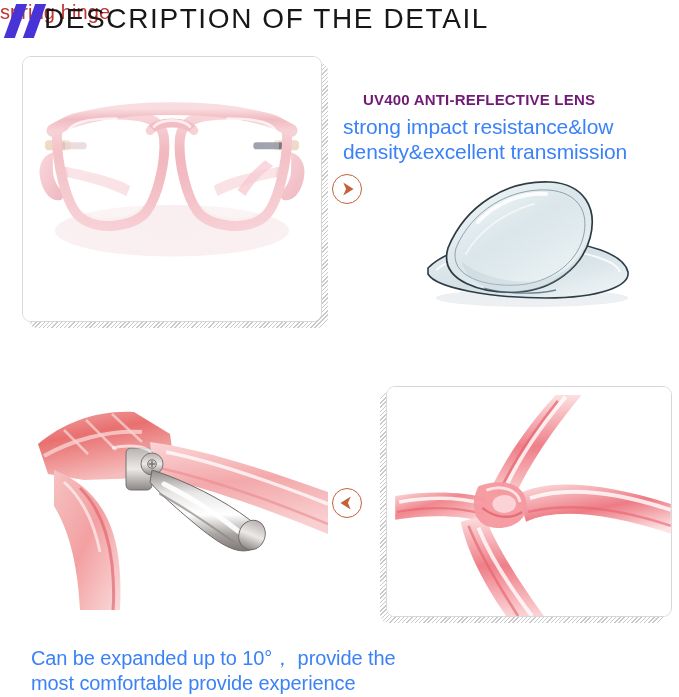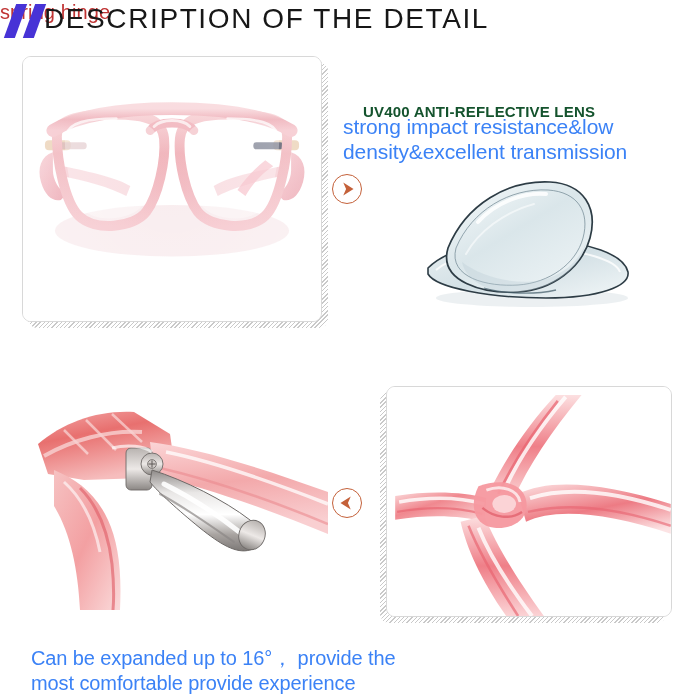--- a/index.html
+++ b/index.html
@@ -99,24 +99,23 @@
     left: 24px; top: 388px;
     width: 304px; height: 222px;
   }
 
   .photo { position: absolute; inset: 0; }
   .photo svg { display: block; width: 100%; height: 100%; }
 
   
   .headline-red {
     position: absolute;
-    color: #14532d;
+    color: #701a75;
     font-weight: 700;
     white-space: nowrap;
-    margin-top: 12px;
   }
   .body-text {
     position: absolute;
     color: #3b82f6;
     font-weight: 400;
   }
 
   #lens-heading {
     left: 363px; top: 90px;
     font-size: 15px;
@@ -419,17 +418,17 @@
         <path d="M96 122 C108 132 124 134 136 126" fill="none" stroke="#e05a66" stroke-width="2.4" opacity="0.7"></path>
 
         <ellipse cx="118" cy="118" rx="12" ry="9" fill="#ffffff" opacity="0.55"></ellipse>
       </svg>
     </div>
   </div>
 
   <div id="hinge-heading">spring hinge</div>
 
   <div class="body-text" id="hinge-body">
-    <span class="ln">Can be expanded up to 16°， provide the</span>
+    <span class="ln">Can be expanded up to 10°， provide the</span>
     <span class="ln">most comfortable provide experience</span>
   </div>
 
 </div>
 
 </body></html>

